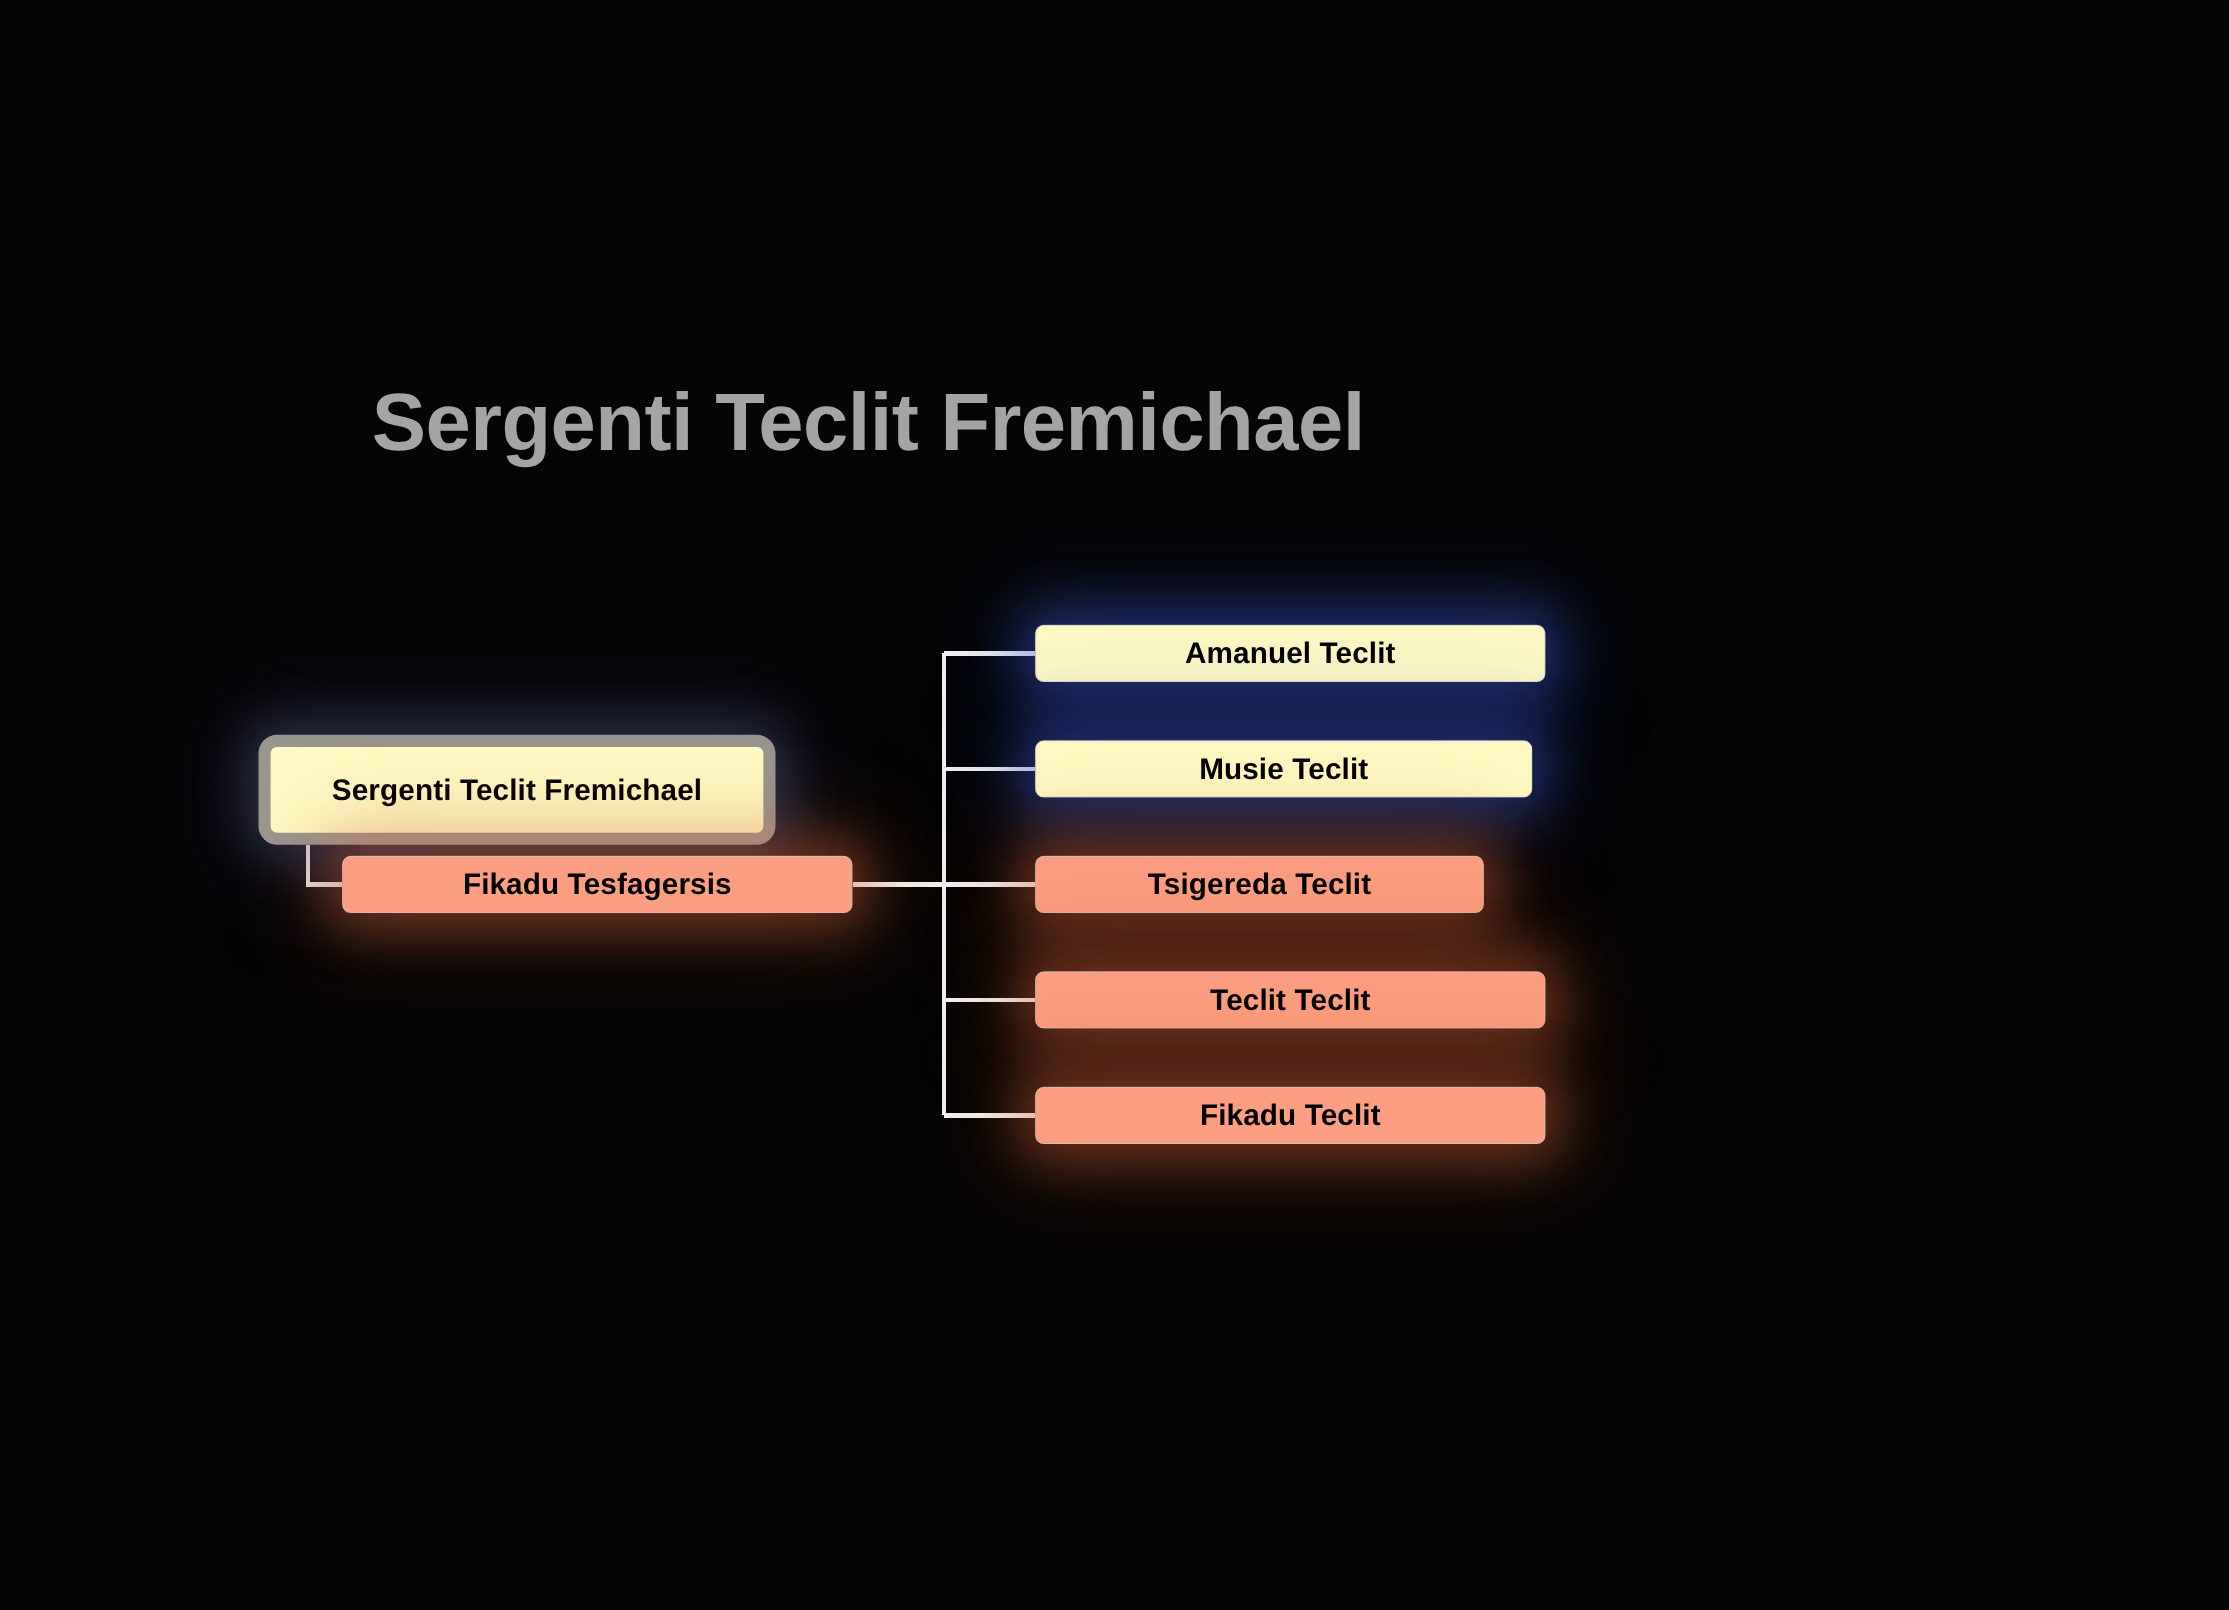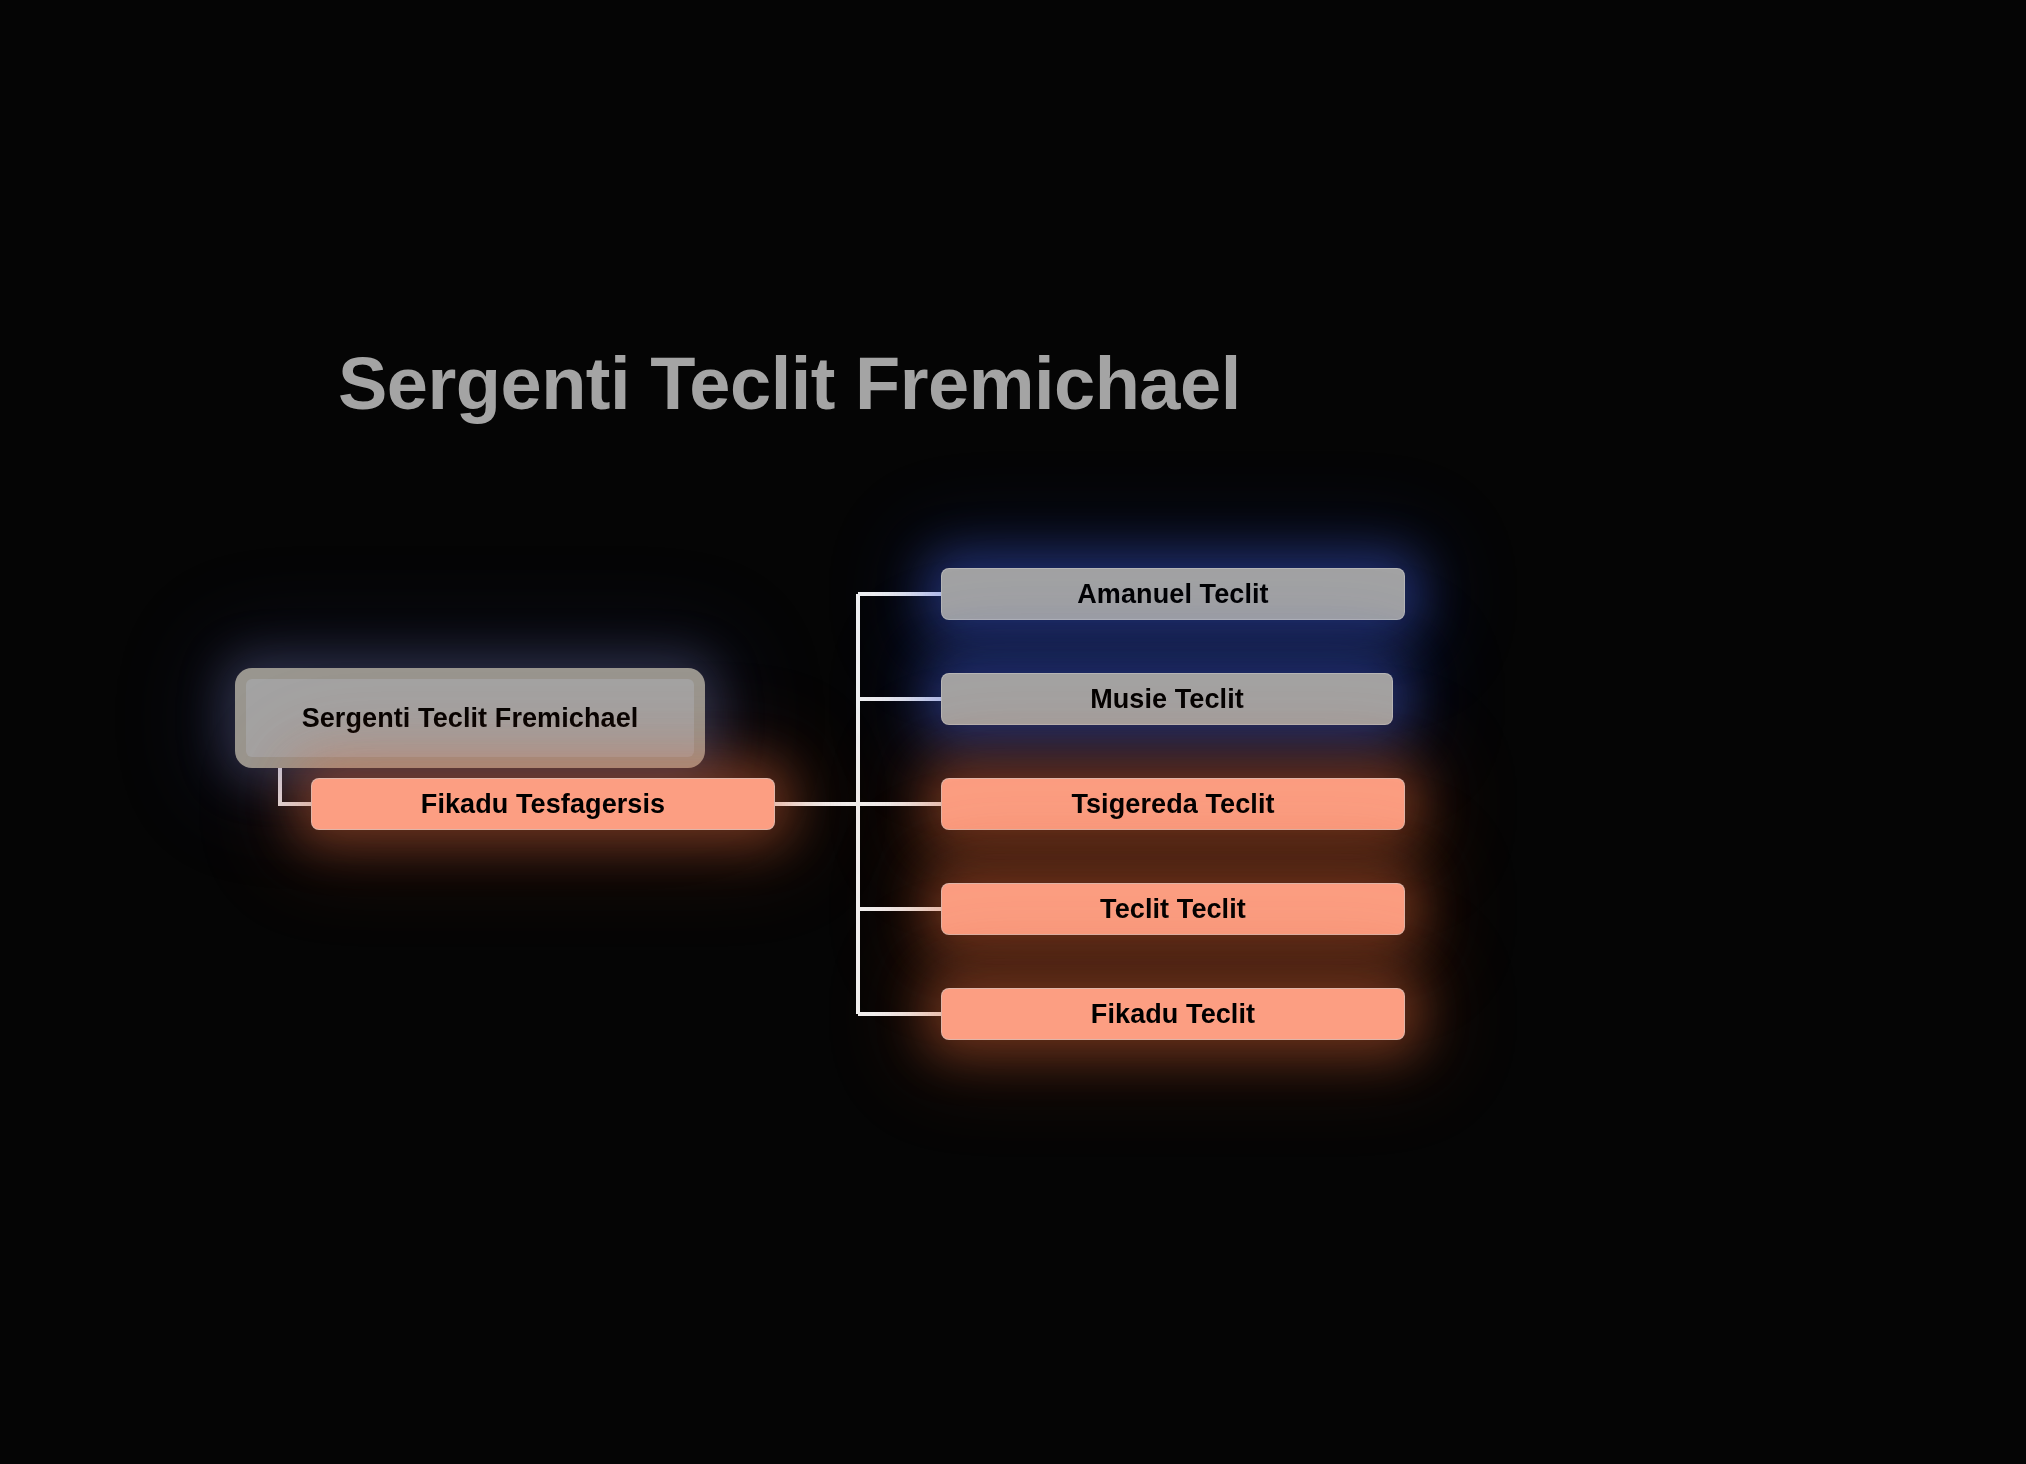--- a/index.html
+++ b/index.html
@@ -51,21 +51,21 @@
     align-items: center;
     justify-content: center;
     color: #000000;
     font-weight: bold;
     font-size: 27px;
     letter-spacing: 0.1px;
     white-space: nowrap;
     border: 1px solid rgba(200,200,200,0.55);
   }
   .node.blue {
-    background: #a3a3a3;
+    background: #fef9c3;
     box-shadow: 0 0 48px 14px rgba(70,100,230,0.40),
                 0 0 90px 30px rgba(40,70,190,0.20);
   }
   .node.salmon {
     background: #fc9e82;
     box-shadow: 0 0 48px 14px rgba(235,110,60,0.38),
                 0 0 90px 30px rgba(190,80,40,0.20);
   }
 
   
@@ -114,19 +114,19 @@
   <div class="selection-frame" style="left:235px; top:668px; width:470px; height:100px;">
     <div class="node blue">Sergenti Teclit Fremichael</div>
   </div>
 
   <div class="node salmon" style="left:311px; top:778px; width:464px; height:52px;">Fikadu Tesfagersis</div>
 
   <div class="node blue" style="left:941px; top:568px; width:464px; height:52px;">Amanuel Teclit</div>
 
   <div class="node blue" style="left:941px; top:673px; width:452px; height:52px;">Musie Teclit</div>
 
-  <div class="node salmon" style="left:941px; top:778px; width:464px; height:52px;">Tsigereda Teclit</div>
+  <div class="node salmon" style="left:941px; top:778px; width:408px; height:52px;">Tsigereda Teclit</div>
 
   <div class="node salmon" style="left:941px; top:883px; width:464px; height:52px;">Teclit Teclit</div>
 
   <div class="node salmon" style="left:941px; top:988px; width:464px; height:52px;">Fikadu Teclit</div>
 
 </div>
 
 </body></html>

